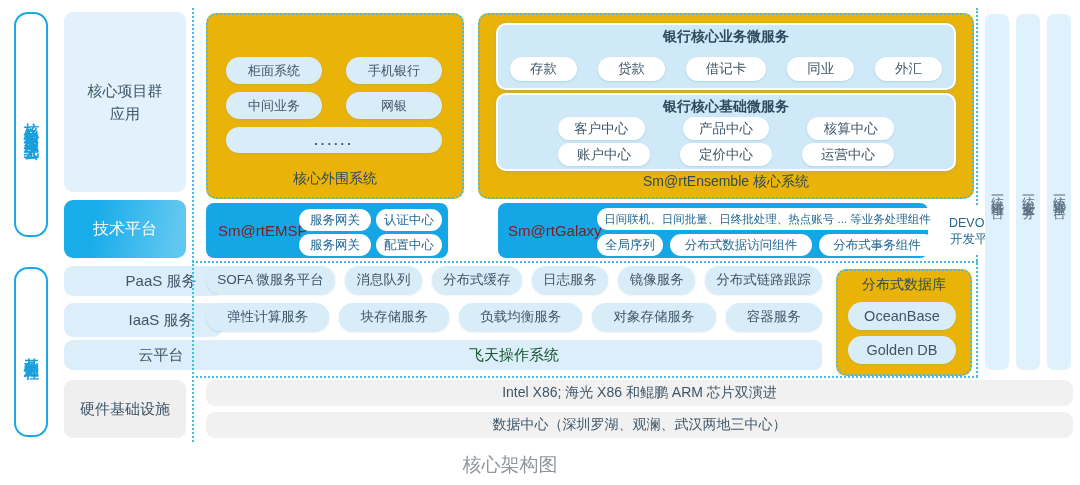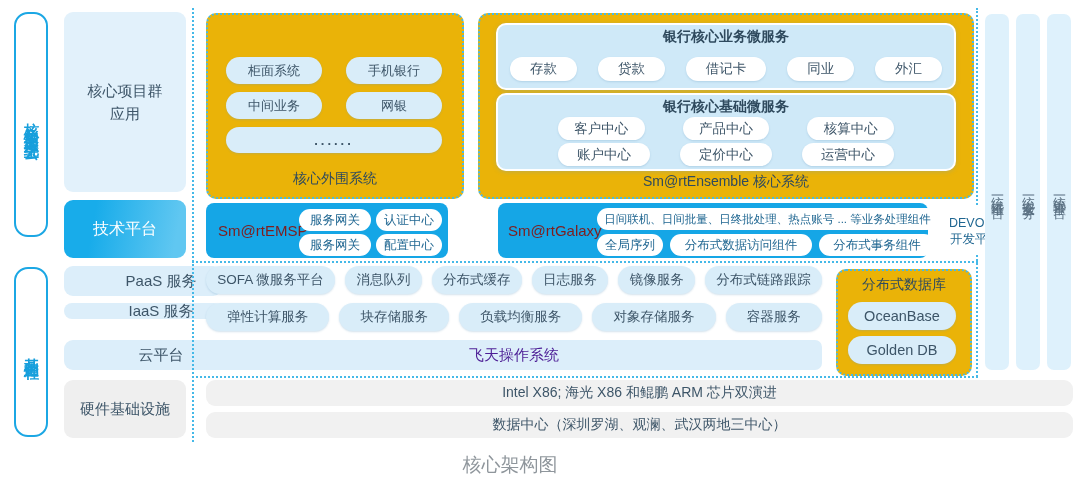--- a/index.html
+++ b/index.html
@@ -56,21 +56,21 @@
            display:flex; align-items:center; justify-content:center;
            color:#1f6691; font-size:12.5px; }
   
   .frow { position:absolute; left:206px; width:616px; height:28px; display:flex;
           gap:10px; justify-content:space-between; }
   .rowchip { flex:1 1 auto; height:28px; padding:0 10px; background:#d9edf9;
              border-radius:14px; display:flex; align-items:center; justify-content:center;
              color:#3d5568; font-size:13.5px; box-shadow:0 1px 2px rgba(110,160,195,.30); }
   .osrow { position:absolute; left:206px; top:340px; width:616px; height:30px;
            background:#dceefa; border-radius:7px; display:flex; align-items:center;
-           justify-content:center; color:#4c1d95; font-size:15px; }
+           justify-content:center; color:#14532d; font-size:15px; }
   .hwrow { position:absolute; left:206px; width:867px; height:26px; background:#f1f1f1;
            border-radius:9px; display:flex; align-items:center; justify-content:center;
            color:#3d5568; font-size:14px; }
   
   .bar { position:absolute; top:14px; height:356px; width:24px; background:#def1fc;
          border-radius:7px; writing-mode:vertical-rl; text-orientation:upright;
          display:flex; align-items:center; justify-content:center;
          color:#5a7082; font-size:13px; letter-spacing:2px; }
   .caption { position:absolute; top:452px; left:0; width:1020px; text-align:center;
              font-size:19px; color:#8f969c; }
@@ -81,21 +81,21 @@
 <div class="canvas">
 
   <div class="vlabel" style="left:14px; top:12px; width:30px; height:221px;">核心及周边系统上云</div>
   <div class="vlabel" style="left:14px; top:267px; width:30px; height:166px;">基础工程</div>
 
   <div class="c2 lb2" style="top:12px; height:180px;">
     <div style="width:78px; line-height:23px;">核心项目群应用</div>
   </div>
   <div class="c2 grad" style="top:200px; height:58px;">技术平台</div>
   <div class="c2 lb" style="top:266px; height:30px;">PaaS 服务</div>
-  <div class="c2 lb" style="top:303px; height:16px;">IaaS 服务</div>
+  <div class="c2 lb" style="top:303px; height:34px;">IaaS 服务</div>
   <div class="c2 lb" style="top:340px; height:30px;">云平台</div>
   <div class="c2 gray" style="top:380px; height:58px;">硬件基础设施</div>
 
   <div class="dv" style="left:192px; top:8px; height:434px;"></div>
   <div class="dv" style="left:976px; top:8px; height:369px;"></div>
   <div class="dh" style="left:192px; top:261px; width:786px;"></div>
   <div class="dh" style="left:192px; top:376px; width:786px;"></div>
 
   <div class="dbox" style="left:206px; top:13px; width:254px; height:182px;">
     <div class="chip" style="left:18px; top:42px; width:96px; height:27px;">柜面系统</div>

